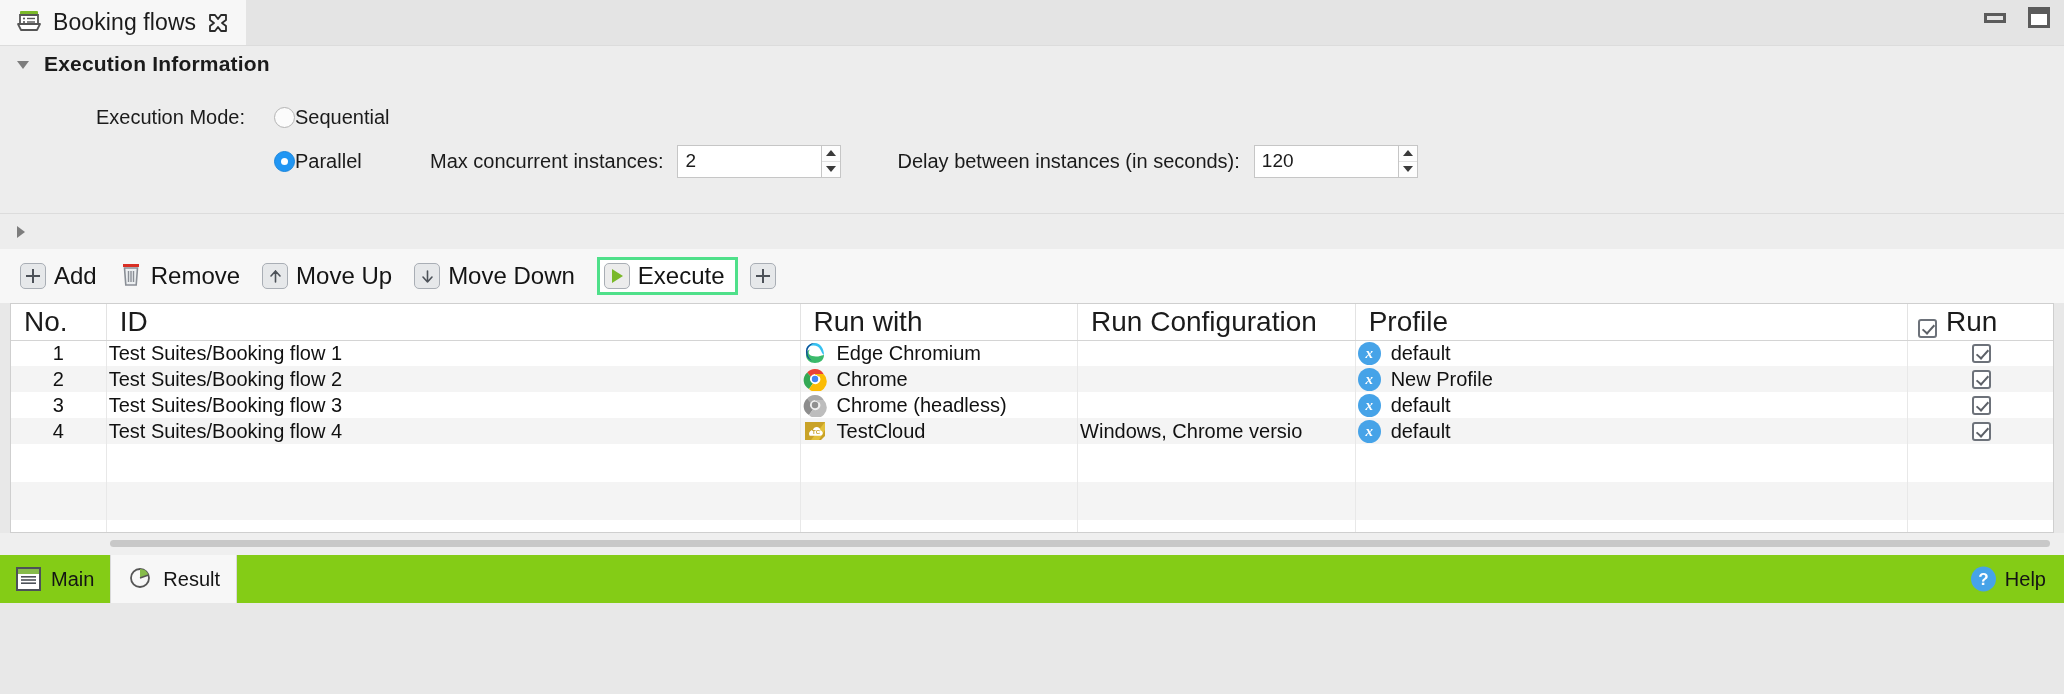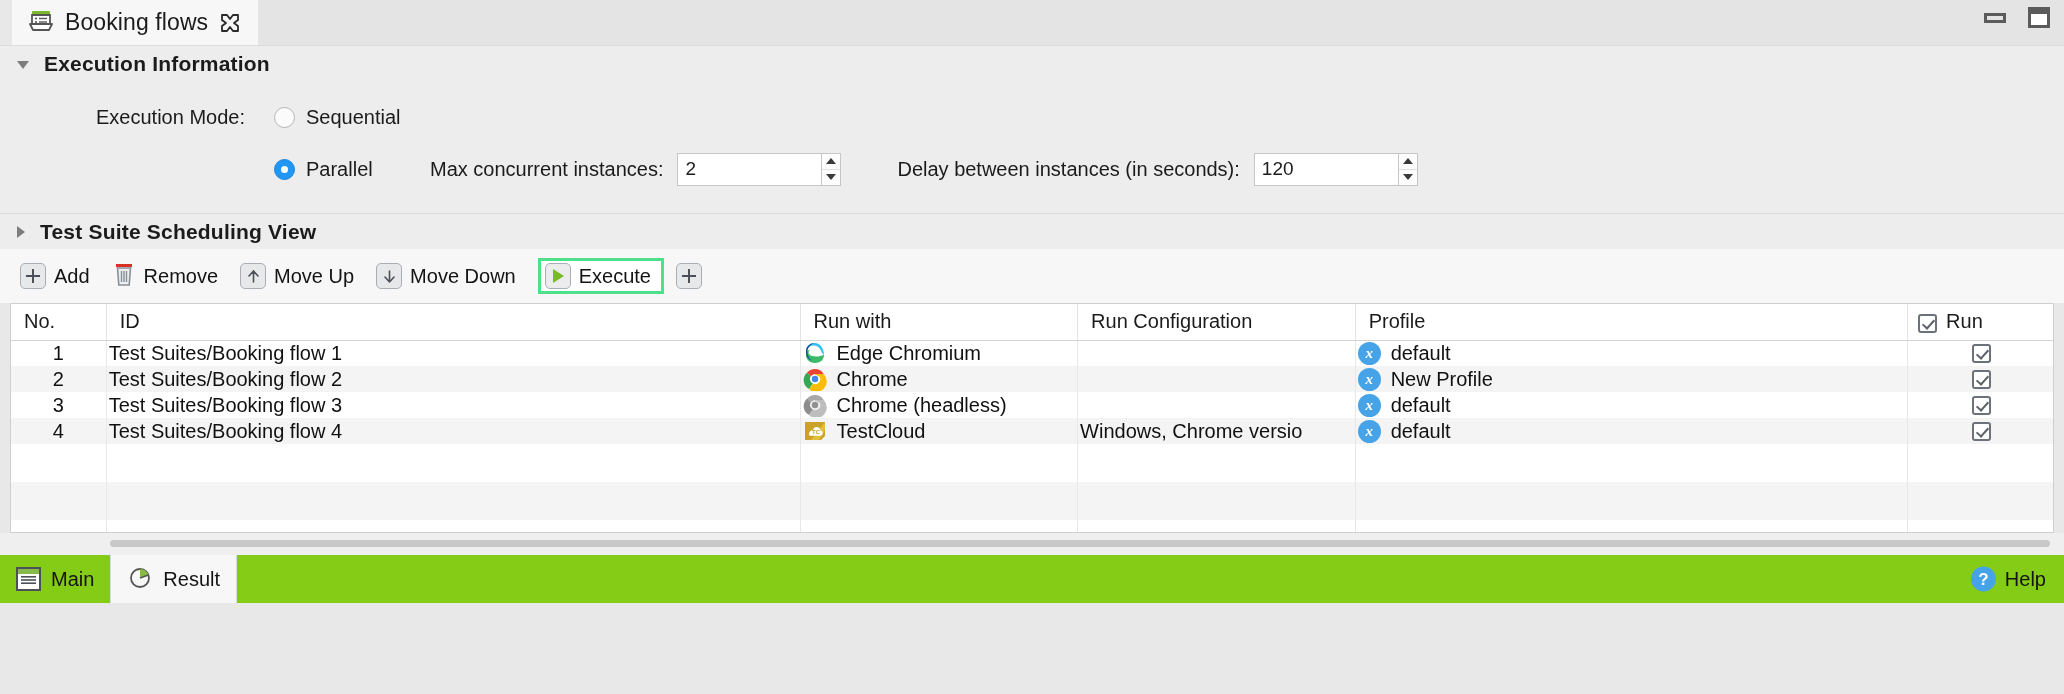--- a/index.html
+++ b/index.html
@@ -11,21 +11,20 @@
     -webkit-font-smoothing: antialiased;
   }
 
   
   .tabbar {
     position: relative;
     height: 45px;
     background: #e4e4e4;
     display: flex;
     align-items: flex-end;
-    margin-left: 12px;
   }
   .tab {
     height: 45px;
     background: #f7f7f7;
     display: flex;
     align-items: center;
     gap: 11px;
     padding: 0 17px 0 16px;
     position: relative;
   }
@@ -97,21 +96,21 @@
   }
   .exec-label {
     font-size: 20px;
     color: #1b1b1b;
     width: 178px;
     margin-left: -28px;
   }
   .radio-wrap {
     display: flex;
     align-items: center;
-    gap: 11px;
+    gap: 0;
     width: 156px;
   }
   .radio {
     width: 21px; height: 21px;
     border-radius: 50%;
     border: 1px solid #b4b4b4;
     background: #fbfbfb;
     flex: none;
   }
   .radio.on {
@@ -172,21 +171,21 @@
     gap: 8px;
     padding: 5px 12px 5px 0;
     margin-right: 10px;
   }
   .tb-item.highlight {
     border: 3px solid #4fe08a;
     background: #fff;
     padding: 2px 10px 2px 4px;
     margin-right: 12px;
   }
-  .tb-label { font-size: 20px; color: #141414; white-space: nowrap; }
+  .tb-label { font-size: 24px; color: #141414; white-space: nowrap; }
   .ico-box {
     width: 26px; height: 26px;
     border-radius: 5px;
     border: 1px solid #a9aeb5;
     background: #e6e8ea;
     display: flex; align-items: center; justify-content: center;
     flex: none;
   }
   .ico-box.white { background:#ececec; }
   .ico-plus { position: relative; width: 14px; height: 14px; }
@@ -199,21 +198,21 @@
     background: #fff;
     margin: 0 10px;
     border: 1px solid #cfcfcf;
     height: 230px;
     overflow: hidden;
   }
   table { border-collapse: collapse; width: 100%; table-layout: fixed; }
   thead th {
     height: 36px;
     background: #fff;
-    font-size: 20px;
+    font-size: 28px;
     font-weight: normal;
     color: #1b1b1b;
     text-align: left;
     padding-left: 13px;
     border-bottom: 1px solid #d4d4d4;
     border-right: 1px solid #e3e3e3;
     white-space: nowrap;
     overflow: hidden;
   }
   thead th:last-child { border-right: none; }
@@ -337,21 +336,21 @@
 
 <div class="exec-body">
   <div class="exec-row">
     <span class="exec-label">Execution Mode:</span>
     <span class="radio-wrap">
       <span class="radio"></span>
       <span class="radio-label">Sequential</span>
     </span>
   </div>
 
-  <div class="exec-row" style="margin-top:16px;">
+  <div class="exec-row" style="margin-top:8px;">
     <span class="exec-label"></span>
     <span class="radio-wrap">
       <span class="radio on"></span>
       <span class="radio-label">Parallel</span>
     </span>
 
     <span class="fld-label">Max concurrent instances:</span>
     <span class="spinner">
       <input class="spin-input" value="2" style="">
       <span class="spin-btns">
@@ -374,21 +373,20 @@
         <div>
             <i class="arr-dn"></i>
           </div>
       </span>
     </span>
   </div>
 </div>
 
 <div class="section-hdr">
   <span class="twisty closed"></span>
-  <span class="section-title">Test Suite Scheduling View</span>
 </div>
 
 <div class="toolbar">
   <div class="tb-item">
     <span class="ico-box">
         <i class="ico-plus"></i>
       </span>
     <span class="tb-label">Add</span>
   </div>
 

